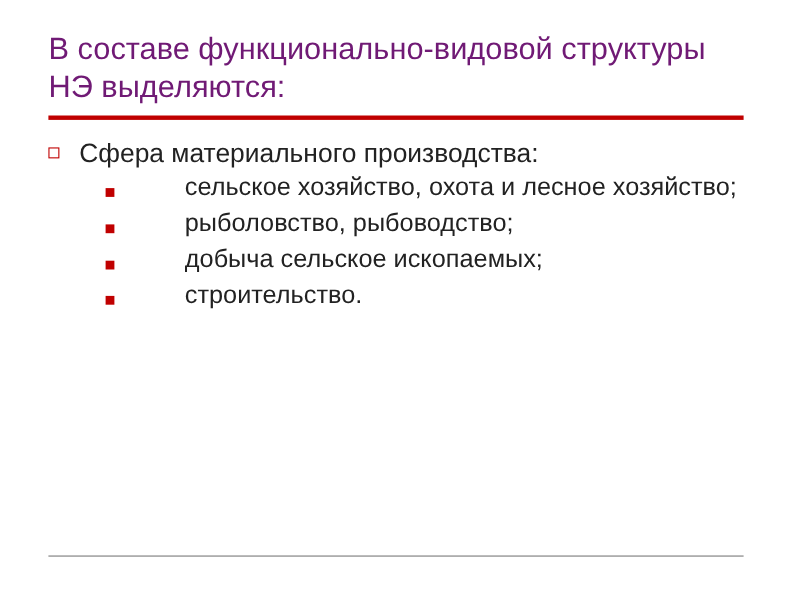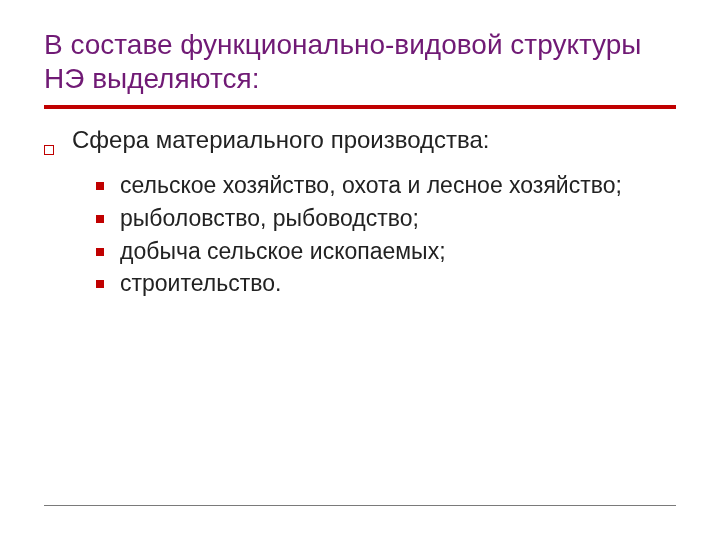--- a/index.html
+++ b/index.html
@@ -31,43 +31,44 @@
     border: none;
     border-top: 4px solid #c00000;
     margin: 0 0 16px 0;
     width: 100%;
   }
   .body {
     flex: 1 1 auto;
   }
   .lvl1 {
     display: flex;
-    align-items: flex-end;
-    margin-bottom: 16px;
+    align-items: flex-start;
+    margin-bottom: 0;
   }
   .lvl1 .bullet-square-outline {
     width: 10px;
     height: 10px;
     border: 1.5px solid #c00000;
     margin-top: 9px;
     margin-right: 18px;
     flex: 0 0 auto;
     box-sizing: border-box;
   }
   .lvl1 .text {
     font-size: 24px;
     line-height: 1.25;
   }
   .lvl2-list {
     margin-left: 52px;
   }
   .lvl2 {
     display: flex;
-    align-items: flex-start;
+    align-items: center;
     margin-bottom: 4px;
+    gap: 48px;
   }
   .lvl2 .bullet-square-solid {
     width: 8px;
     height: 8px;
     background: #c00000;
     margin-top: 11px;
     margin-right: 16px;
     flex: 0 0 auto;
   }
   .lvl2 .text {

